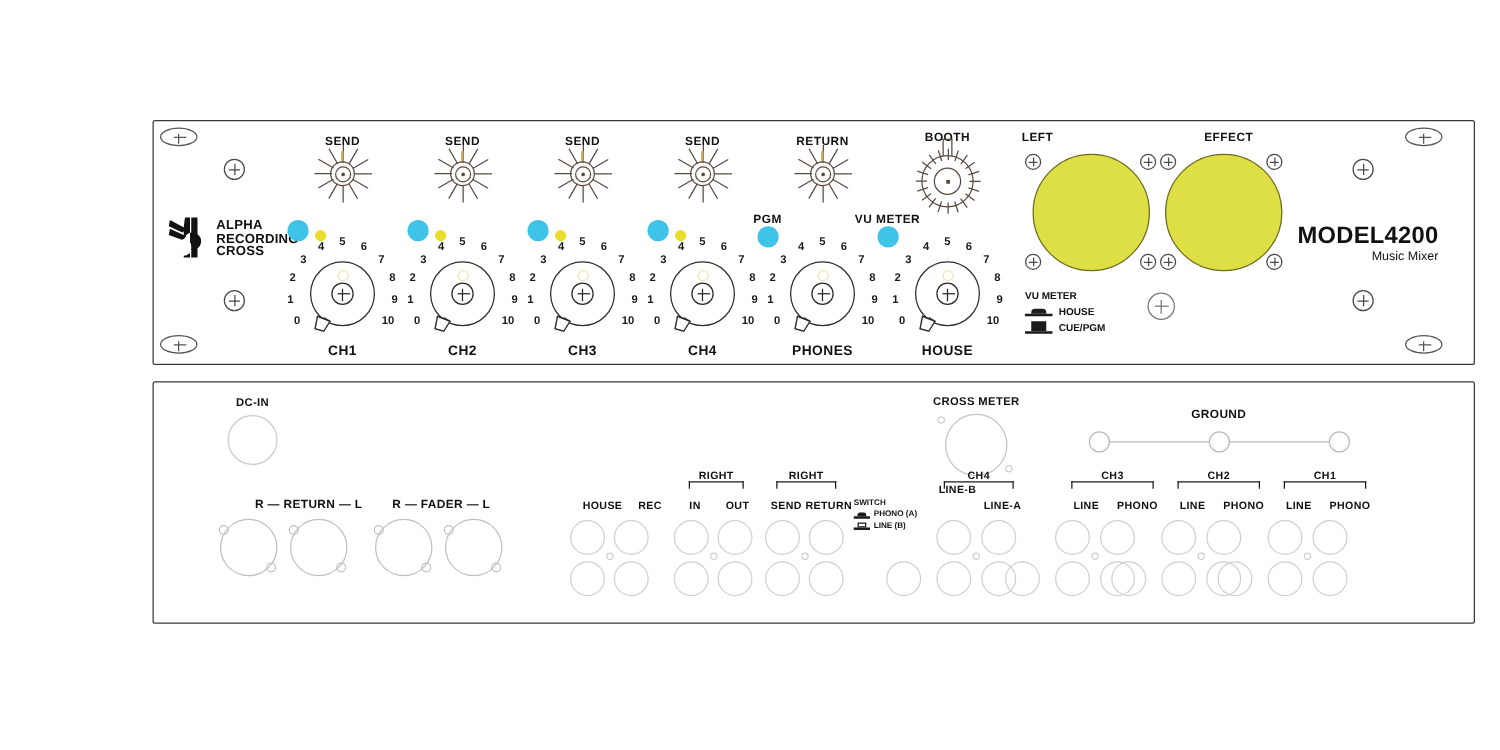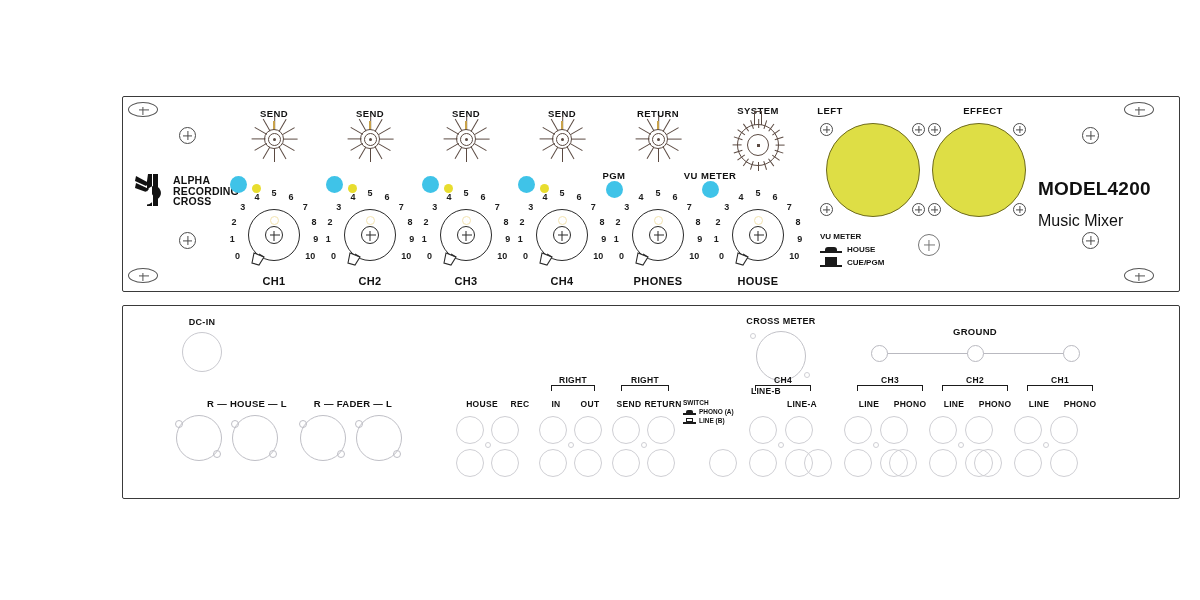--- a/index.html
+++ b/index.html
@@ -147,21 +147,21 @@
     </svg>
     <div id="logo-text">
       <div>ALPHA</div>
       <div>RECORDING</div>
       <div>CROSS</div>
     </div>
   </div>
 
   <div class="abs" style="left:1038px;top:178px;">
     <div style="font-size:19px;font-weight:bold;letter-spacing:.2px;">MODEL4200</div>
-    <div style="font-size:16px;text-align:left;margin-top:12px;">Music Mixer</div>
+    <div style="font-size:10px;text-align:right;margin-top:0;">Music Mixer</div>
   </div>
 
   <div class="lbl lbl-top" style="left:830px;top:105px;">LEFT</div>
   <div class="lbl lbl-top" style="left:983px;top:105px;">EFFECT</div>
   <div class="vu" style="left:826px;top:123px;"></div>
   <div class="vu" style="left:932px;top:123px;"></div>
   <div class="screw sm" style="left:820px;top:123px;"></div>
   <div class="screw sm" style="left:912px;top:123px;"></div>
   <div class="screw sm" style="left:820px;top:203px;"></div>
   <div class="screw sm" style="left:912px;top:203px;"></div>
@@ -387,21 +387,21 @@
       <div class="bigknob" style="left:632px;top:209px;">
              <div class="outer"></div>
              <div class="ghost"></div>
              <div class="inner"></div>
              <svg class="pointer" viewBox="0 0 16 14">
                <path d="M3 1 L1 11 L8 13 L13 5 Z" fill="#fff" stroke="#2b2b2b" stroke-width="1.1"></path>
                <path d="M8 2 L13 5" stroke="#2b2b2b" stroke-width="1.1"></path>
              </svg>
            </div>
       <div class="lbl lbl-ch" style="left:658px;top:275px;">PHONES</div>
-      <div class="lbl lbl-top" style="left:758px;top:105px;">SYSTEM</div>
+      <div class="lbl lbl-top" style="left:758px;top:105px;">BOOTH</div>
       <div class="bknob" style="left:735px;top:122px;">
                <div class="stem"></div>
                <div class="tick" style="height:9px;transform:rotate(0deg) translateY(17px);"></div>
         <div class="tick" style="height:9px;transform:rotate(18deg) translateY(17px);"></div>
         <div class="tick" style="height:9px;transform:rotate(36deg) translateY(17px);"></div>
         <div class="tick" style="height:9px;transform:rotate(54deg) translateY(17px);"></div>
         <div class="tick" style="height:9px;transform:rotate(72deg) translateY(17px);"></div>
         <div class="tick" style="height:9px;transform:rotate(90deg) translateY(17px);"></div>
         <div class="tick" style="height:9px;transform:rotate(108deg) translateY(17px);"></div>
         <div class="tick" style="height:9px;transform:rotate(126deg) translateY(17px);"></div>
@@ -444,21 +444,21 @@
              </svg>
            </div>
       <div class="lbl lbl-ch" style="left:758px;top:275px;">HOUSE</div>
     </div>
 
   <div id="rear-panel" class="panel"></div>
 
   <div class="rlbl" style="left:202px;top:317px;font-size:9px;">DC-IN</div>
   <div class="dcin" style="left:182px;top:332px;"></div>
 
-  <div class="rlbl" style="left:247px;top:398px;font-size:9.5px;">R — HOUSE — L</div>
+  <div class="rlbl" style="left:247px;top:398px;font-size:9.5px;">R — RETURN — L</div>
   <div class="rlbl" style="left:353px;top:398px;font-size:9.5px;">R — FADER — L</div>
   <div id="xlr-row">
       <div class="xlr" style="left:176px;top:415px;">
            <div class="p" style="left:-2px;top:4px;"></div>
            <div class="p" style="left:36px;top:34px;"></div>
          </div>
       <div class="xlr" style="left:232px;top:415px;">
            <div class="p" style="left:-2px;top:4px;"></div>
            <div class="p" style="left:36px;top:34px;"></div>
          </div>

